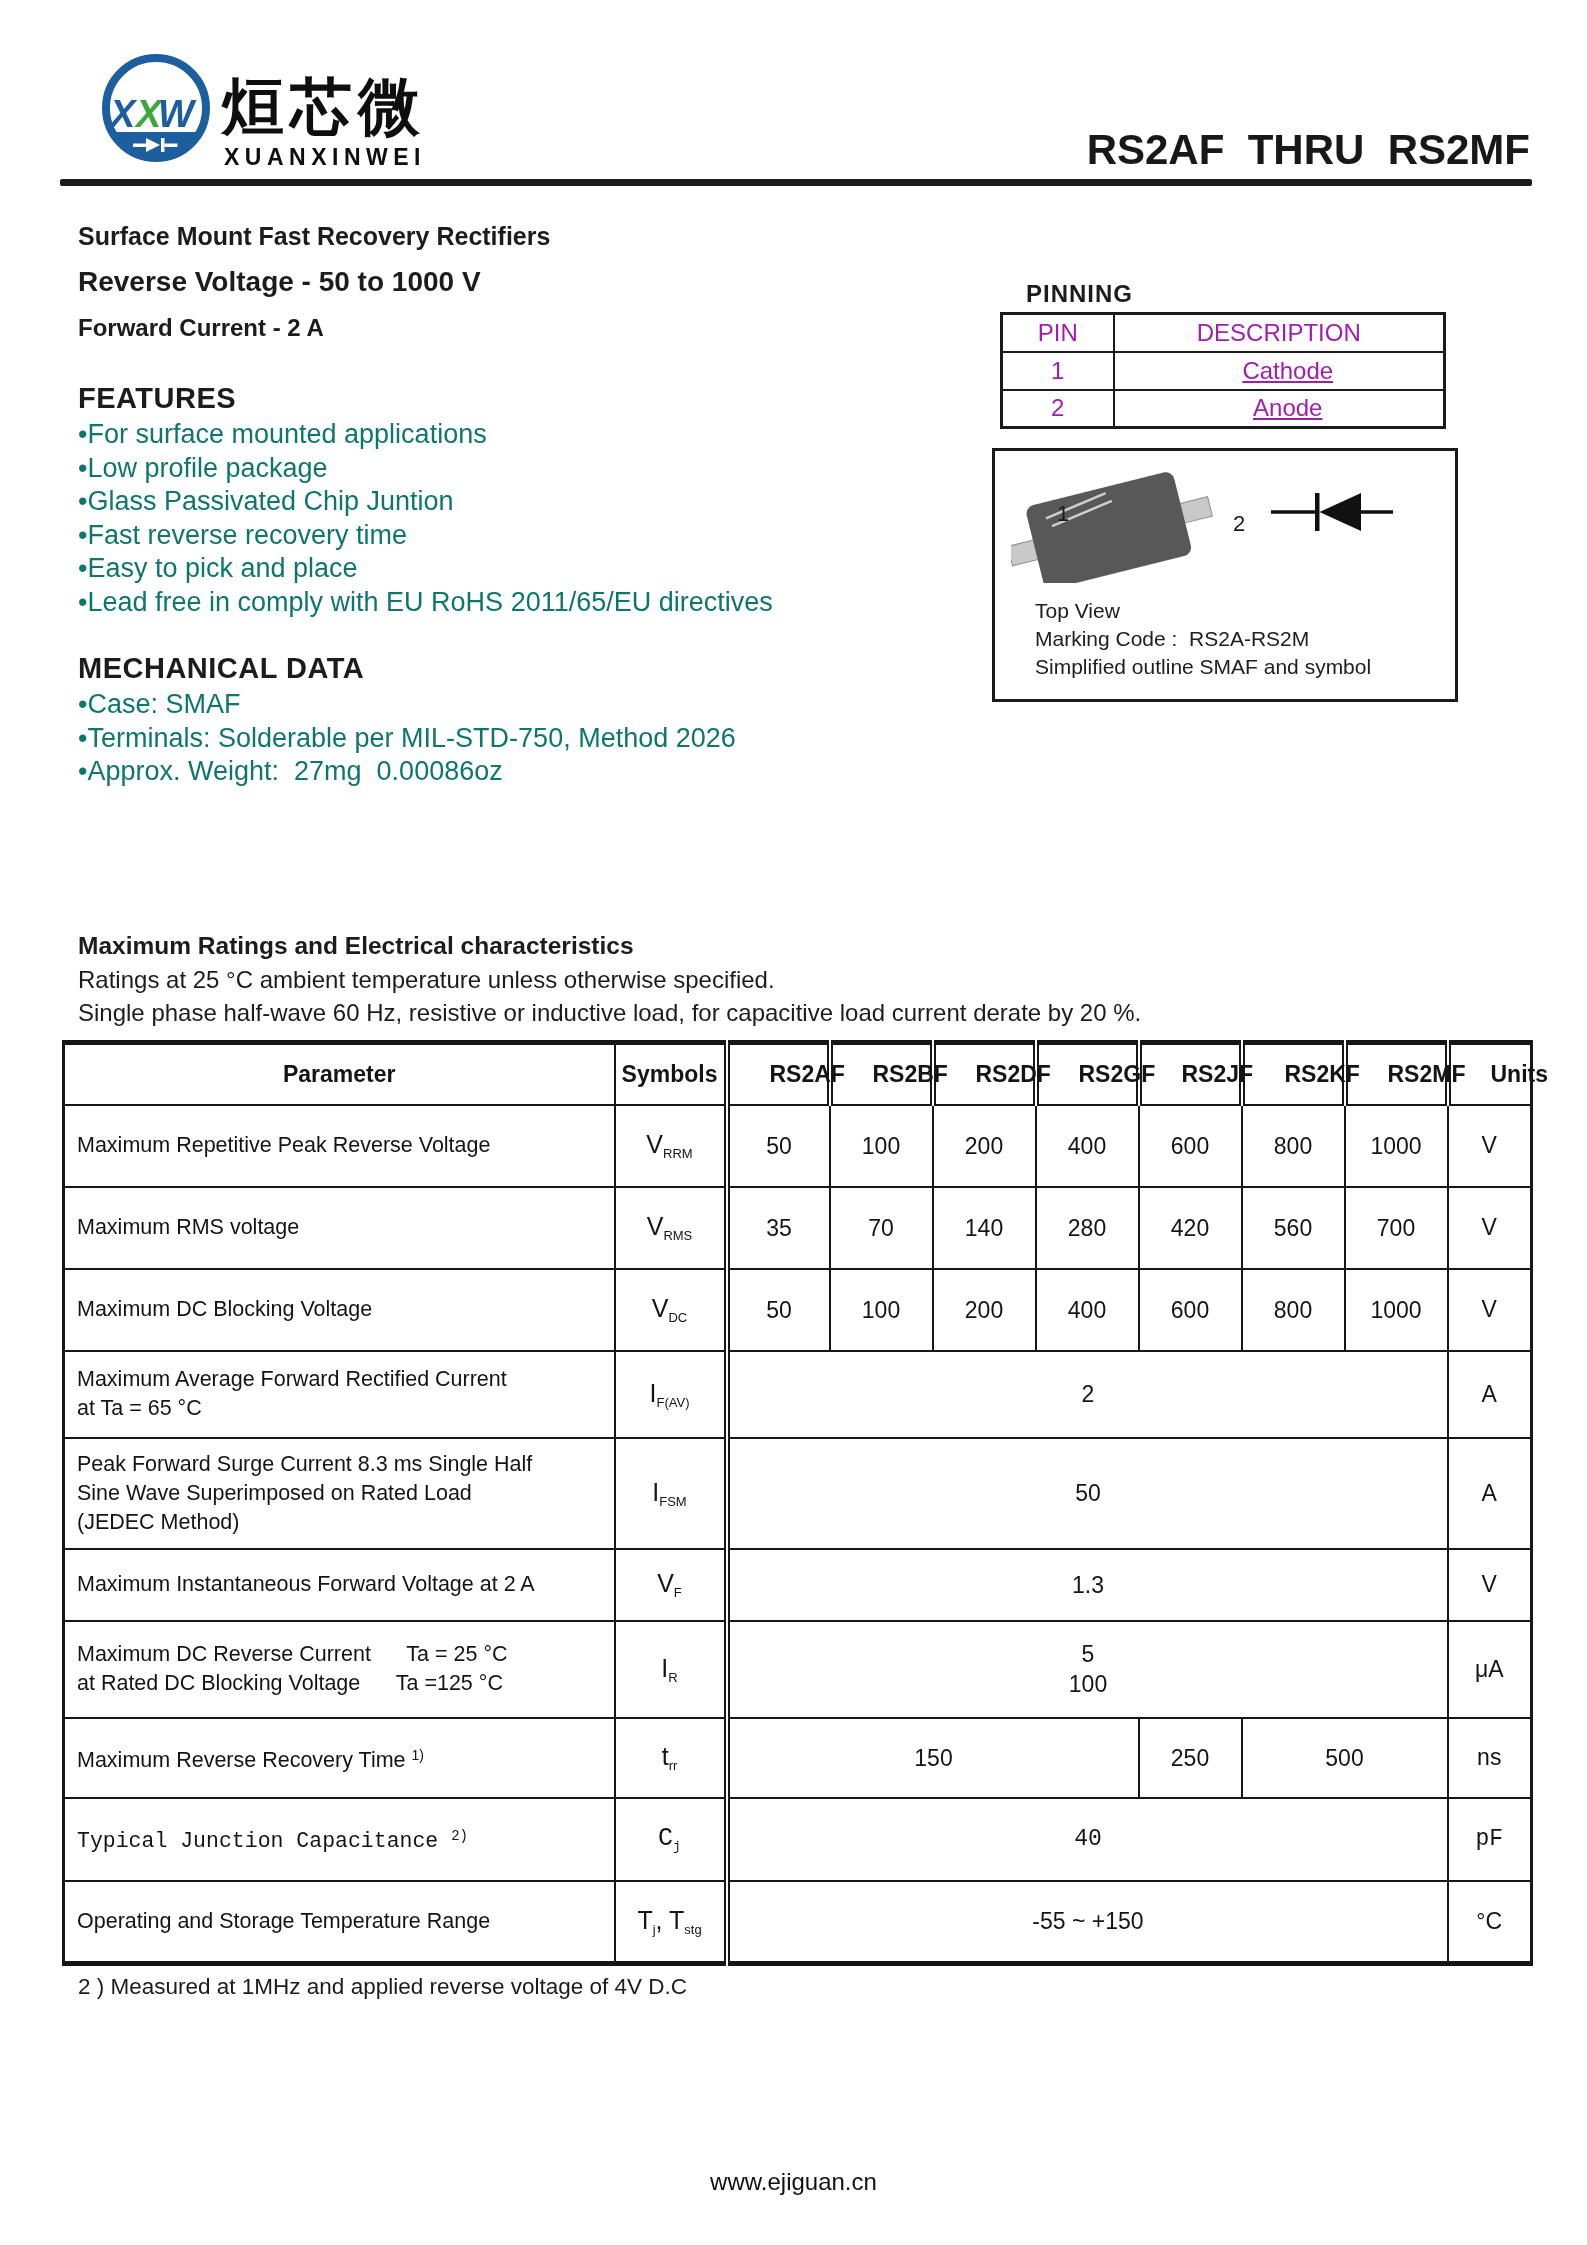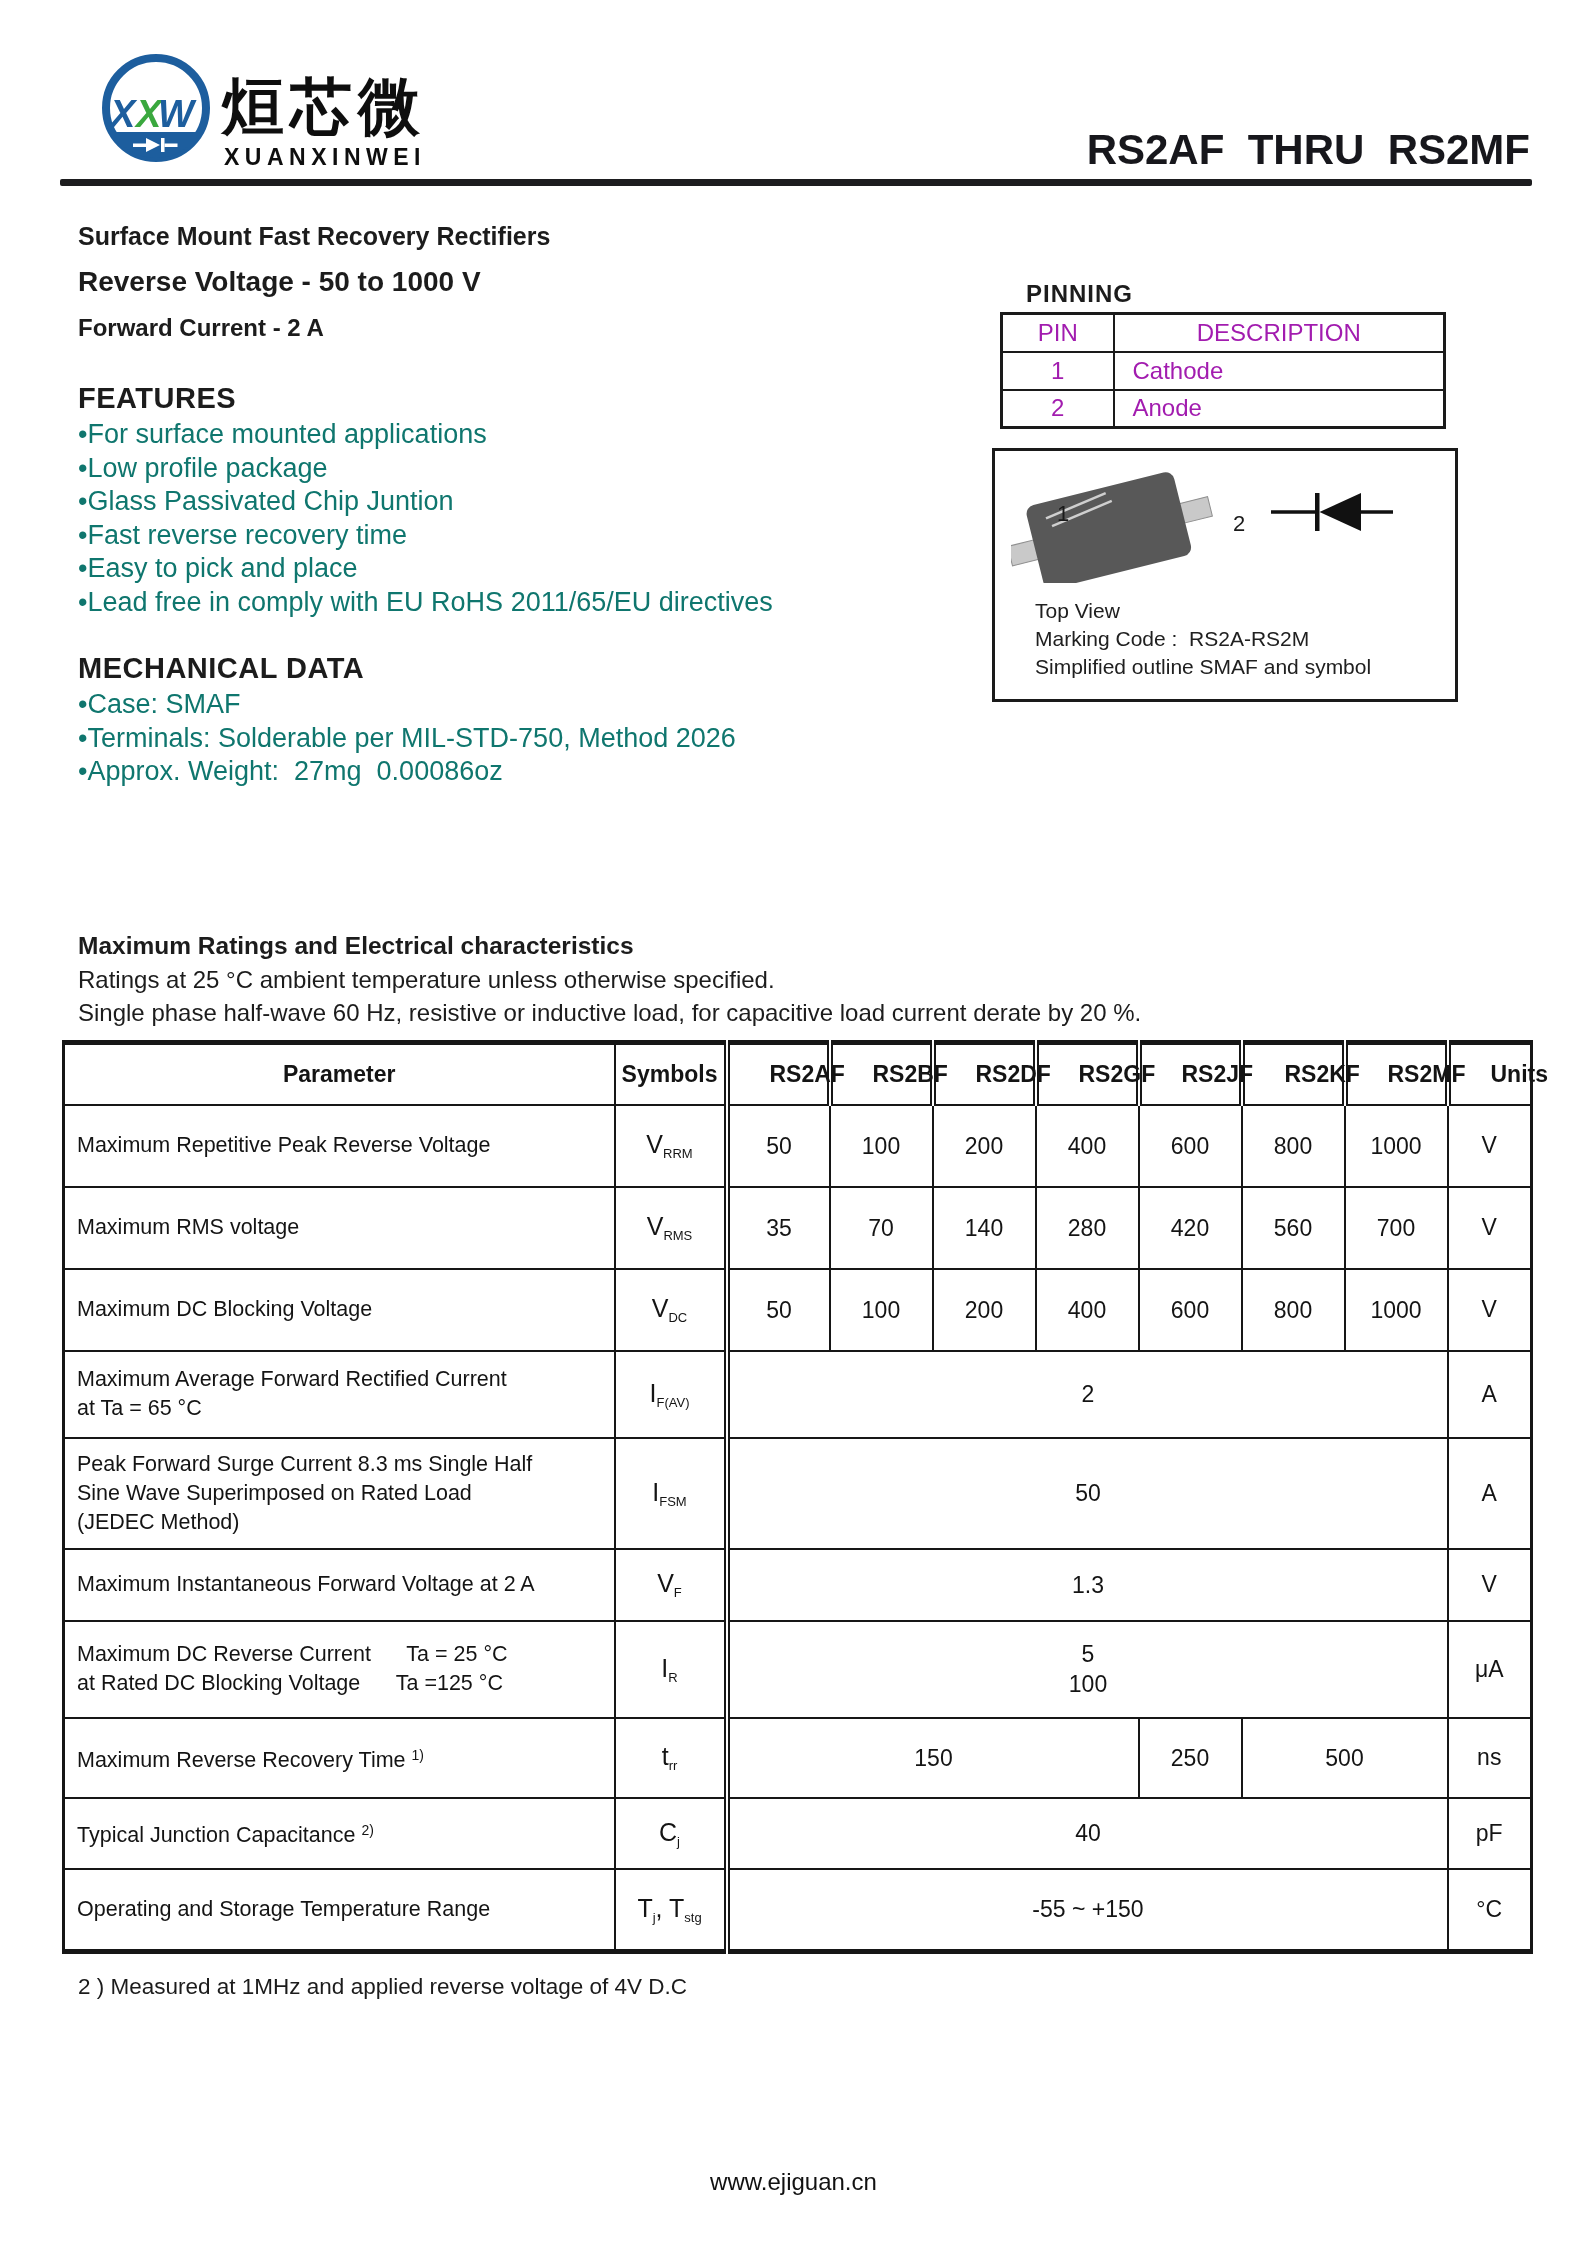--- a/index.html
+++ b/index.html
@@ -26,21 +26,21 @@
   .plain-list li { list-style:none; font-size:27px; line-height:33.5px; color:#0f766e; white-space:pre-wrap; }
   .plain-list li::before { content:"\2022 "; }
 
   
   .pinning-head { left:1026px; top:280px; font-size:24px; font-weight:bold; letter-spacing:1px; }
   .pin-table { left:1000px; top:312px; width:446px; border-collapse:collapse; font-size:24px; color:#a21caf; }
   .pin-table th,.pin-table td { border:2px solid #1a1a1a; height:38px; font-weight:normal; }
   .pin-table { border:3px solid #1a1a1a; }
   .pin-table .c-pin { width:112px; text-align:center; }
   .pin-table .c-desc { text-align:center; }
-  .pin-table td.c-desc { text-align:left; padding-left:18px; }
+  .pin-table td.c-desc { text-align:center; padding-left:18px;text-decoration:underline; }
 
   
   .outline-box { left:992px; top:448px; width:466px; height:254px; border:3px solid #1a1a1a; }
   .outline-captions { position:absolute; left:40px; top:146px; font-size:21px; line-height:28px; color:#202020; white-space:pre-wrap; }
   .pin-label { position:absolute; font-size:22px; color:#1a1a1a; }
   .pin-label.p1 { left:62px; top:50px; }
   .pin-label.p2 { left:238px; top:60px; }
 
   
   .ratings-head { left:78px; top:932px; font-size:24.5px; font-weight:bold; }
@@ -55,21 +55,21 @@
   .ratings-table thead th { font-size:23px; font-weight:bold; text-align:center; }
   .ratings-table thead th.dev { border-left:6px double #161616;padding-left:40px; }
   .ratings-table tbody tr:nth-child(1),
   .ratings-table tbody tr:nth-child(2),
   .ratings-table tbody tr:nth-child(3) { height:82px; }
   .ratings-table tbody tr:nth-child(4) { height:87px; }
   .ratings-table tbody tr:nth-child(5) { height:111px; }
   .ratings-table tbody tr:nth-child(6) { height:72px; }
   .ratings-table tbody tr:nth-child(7) { height:97px; }
   .ratings-table tbody tr:nth-child(8) { height:80px; }
-  .ratings-table tbody tr:nth-child(9) { height:71px; }
+  .ratings-table tbody tr:nth-child(9) { height:83px;font-family:Liberation Mono, monospace; }
   .ratings-table tbody tr:nth-child(10) { height:83px; }
   .ratings-table td.param { text-align:left; padding:6px 8px 6px 12px; font-size:21.5px; }
   .ratings-table td.param .pline { line-height:29px; white-space:pre-wrap; }
   .ratings-table td.sym { text-align:center; font-size:25px; }
   .ratings-table td.sym sub { font-size:13px; vertical-align:-5px; }
   .ratings-table td.param sup { font-size:14px; vertical-align:7px; }
   .ratings-table td.val { text-align:center; font-size:23px; white-space:pre-line; line-height:30px; }
   .ratings-table td.unit { text-align:center; font-size:23px; }
   .ratings-table .dbl { border-left:6px double #161616; }
 

